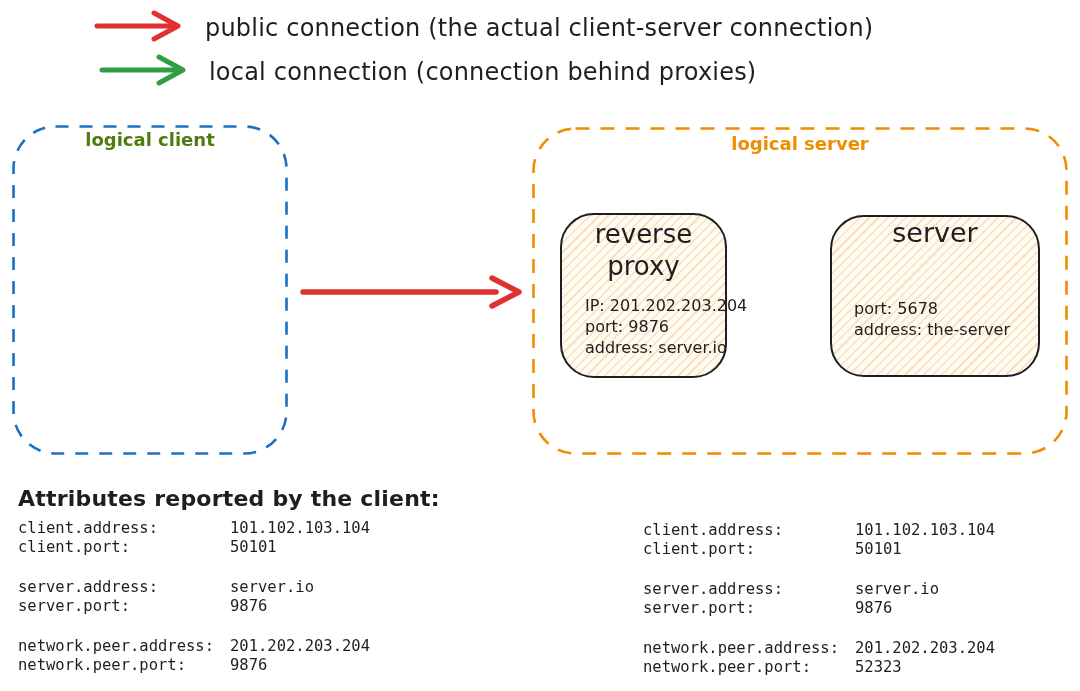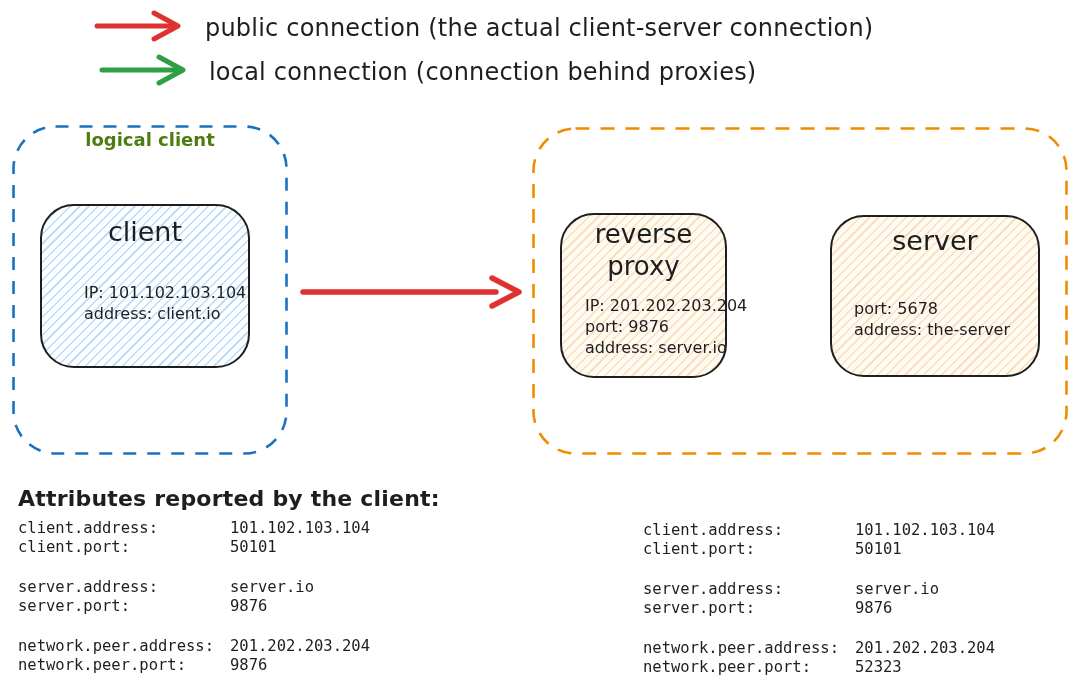--- a/index.html
+++ b/index.html
@@ -54,50 +54,44 @@
     <polyline points="62,4 86,17 62,30" fill="none" stroke-width="5" stroke-linecap="round" stroke-linejoin="round" stroke="#2f9e44"></polyline>
   </svg>
   <div class="abs legend-label hand" style="left:209px;top:58px;">local connection (connection behind proxies)</div>
 
   <div class="group" style="left:12px;top:125px;width:276px;height:330px;">
     <svg class="frame" width="276" height="330" viewBox="0 0 276 330">
       <rect x="1.5" y="1.5" width="273" height="327" rx="42" fill="none" stroke-width="2.6" stroke-dasharray="13 11" stroke="#1971c2"></rect>
     </svg>
     <div class="group-label blue hand" style="top:4px;">logical client</div>
 
-    <div class="node node-blue" style="left:28px;top:79px;width:210px;height:164px;">
-      <div class="node-title hand">client</div>
-      <div class="node-details" style="left:42px;top:76px;">
-        <div>IP: 101.102.103.104</div>
-        <div>address: client.io</div>
-      </div>
-    </div>
   </div>
 
   <svg class="abs" style="left:298px;top:274px;" width="228" height="36" viewBox="0 0 228 36">
     <line x1="5" y1="18" x2="198" y2="18" stroke-width="5.5" stroke-linecap="round" stroke="#e03131"></line>
     <polyline points="194,4 221,18 194,32" fill="none" stroke-width="5.5" stroke-linecap="round" stroke-linejoin="round" stroke="#e03131"></polyline>
   </svg>
 
   <div class="group" style="left:532px;top:127px;width:536px;height:328px;">
     <svg class="frame" width="536" height="328" viewBox="0 0 536 328">
       <rect x="1.5" y="1.5" width="533" height="325" rx="42" fill="none" stroke-width="2.6" stroke-dasharray="14 11" stroke="#f08c00"></rect>
     </svg>
+    <div class="group-label orange hand" style="top:6px;">logical server</div>
 
     <div class="node node-orange" style="left:28px;top:86px;width:167px;height:165px;">
       <div class="node-title narrow hand">reverse proxy</div>
       <div class="node-details" style="left:23px;top:80px;">
         <div>IP: 201.202.203.204</div>
         <div>port: 9876</div>
         <div>address: server.io</div>
       </div>
     </div>
 
     <div class="node node-orange" style="left:298px;top:88px;width:210px;height:162px;">
-      <div class="node-title hand" style="margin-top:8px;">server</div>
+      <div class="node-title hand" style="margin-top:0;">server</div>
       <div class="node-details" style="left:22px;top:81px;">
         <div>port: 5678</div>
         <div>address: the-server</div>
       </div>
     </div>
   </div>
 
   <div class="abs attr-heading hand" style="left:18px;top:486px;">Attributes reported by the client:</div>
 
   <div class="attr-table" style="left:18px;top:519px;">

